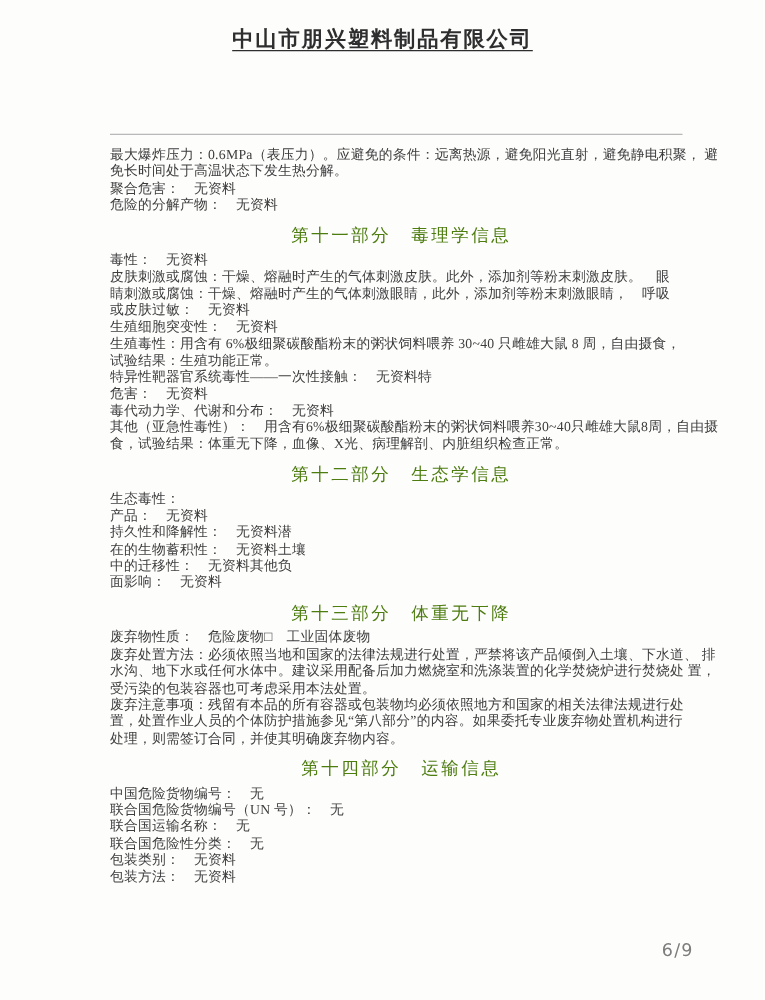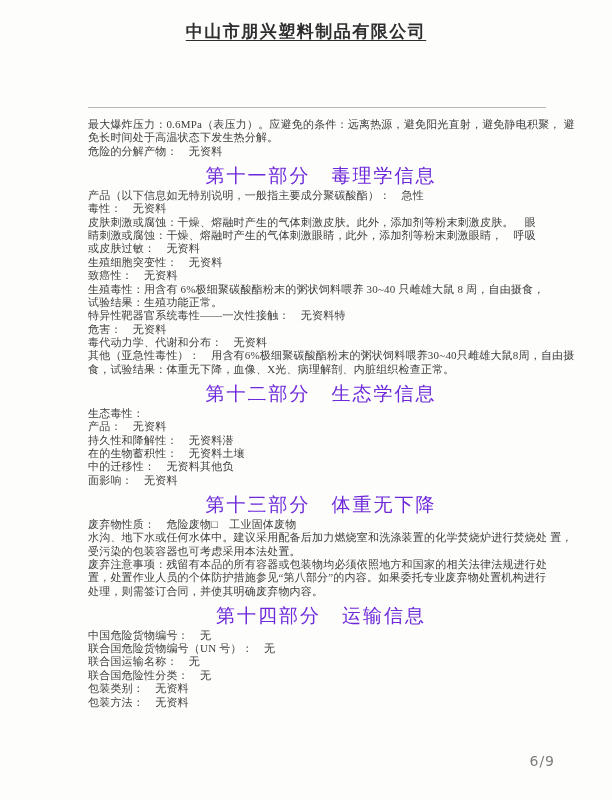--- a/index.html
+++ b/index.html
@@ -38,23 +38,23 @@
   .line {
     height: 13.4px;
     white-space: nowrap;
     overflow: visible;
     letter-spacing: 0.2px;
   }
   .section-title {
     margin-top: 9px;
     margin-bottom: 3px;
     text-align: center;
-    font-size: 19px;
+    font-size: 14px;
     letter-spacing: 2px;
-    color: #6d28d9;
+    color: #4d7c0f;
     line-height: 18.6px;
     white-space: nowrap;
   }
   .page-number {
     position: absolute;
     top: 753px;
     right: 57px;
     font-size: 14px;
     color: #7d7d7d;
     font-family: "DejaVu Sans", "Liberation Sans", sans-serif;
@@ -68,32 +68,31 @@
 
   <div class="doc-title">中山市朋兴塑料制品有限公司</div>
 
   <div class="rule"></div>
 
   <div class="content">
 
     <div>
       <div class="line">最大爆炸压力：0.6MPa（表压力）。应避免的条件：远离热源，避免阳光直射，避免静电积聚， 避</div>
       <div class="line">免长时间处于高温状态下发生热分解。</div>
+      <div class="line">聚合危害：　无资料</div>
       <div class="line">危险的分解产物：　无资料</div>
     </div>
 
     <div>
       <div class="section-title">第十一部分　毒理学信息</div>
-      <div class="line">产品（以下信息如无特别说明，一般指主要成分聚碳酸酯）：　急性</div>
       <div class="line">毒性：　无资料</div>
       <div class="line">皮肤刺激或腐蚀：干燥、熔融时产生的气体刺激皮肤。此外，添加剂等粉末刺激皮肤。　眼</div>
       <div class="line">睛刺激或腐蚀：干燥、熔融时产生的气体刺激眼睛，此外，添加剂等粉末刺激眼睛，　呼吸</div>
       <div class="line">或皮肤过敏：　无资料</div>
       <div class="line">生殖细胞突变性：　无资料</div>
-      <div class="line">致癌性：　无资料</div>
       <div class="line">生殖毒性：用含有 6%极细聚碳酸酯粉末的粥状饲料喂养 30~40 只雌雄大鼠 8 周，自由摄食，</div>
       <div class="line">试验结果：生殖功能正常。</div>
       <div class="line">特异性靶器官系统毒性——一次性接触：　无资料特</div>
       <div class="line">危害：　无资料</div>
       <div class="line">毒代动力学、代谢和分布：　无资料</div>
       <div class="line">其他（亚急性毒性）：　用含有6%极细聚碳酸酯粉末的粥状饲料喂养30~40只雌雄大鼠8周，自由摄</div>
       <div class="line">食，试验结果：体重无下降，血像、X光、病理解剖、内脏组织检查正常。</div>
     </div>
 
     <div>
@@ -102,20 +101,21 @@
       <div class="line">产品：　无资料</div>
       <div class="line">持久性和降解性：　无资料潜</div>
       <div class="line">在的生物蓄积性：　无资料土壤</div>
       <div class="line">中的迁移性：　无资料其他负</div>
       <div class="line">面影响：　无资料</div>
     </div>
 
     <div>
       <div class="section-title">第十三部分　体重无下降</div>
       <div class="line">废弃物性质：　危险废物□　工业固体废物</div>
+      <div class="line">废弃处置方法：必须依照当地和国家的法律法规进行处置，严禁将该产品倾倒入土壤、下水道、 排</div>
       <div class="line">水沟、地下水或任何水体中。建议采用配备后加力燃烧室和洗涤装置的化学焚烧炉进行焚烧处 置，</div>
       <div class="line">受污染的包装容器也可考虑采用本法处置。</div>
       <div class="line">废弃注意事项：残留有本品的所有容器或包装物均必须依照地方和国家的相关法律法规进行处</div>
       <div class="line">置，处置作业人员的个体防护措施参见“第八部分”的内容。如果委托专业废弃物处置机构进行</div>
       <div class="line">处理，则需签订合同，并使其明确废弃物内容。</div>
     </div>
 
     <div>
       <div class="section-title">第十四部分　运输信息</div>
       <div class="line">中国危险货物编号：　无</div>

